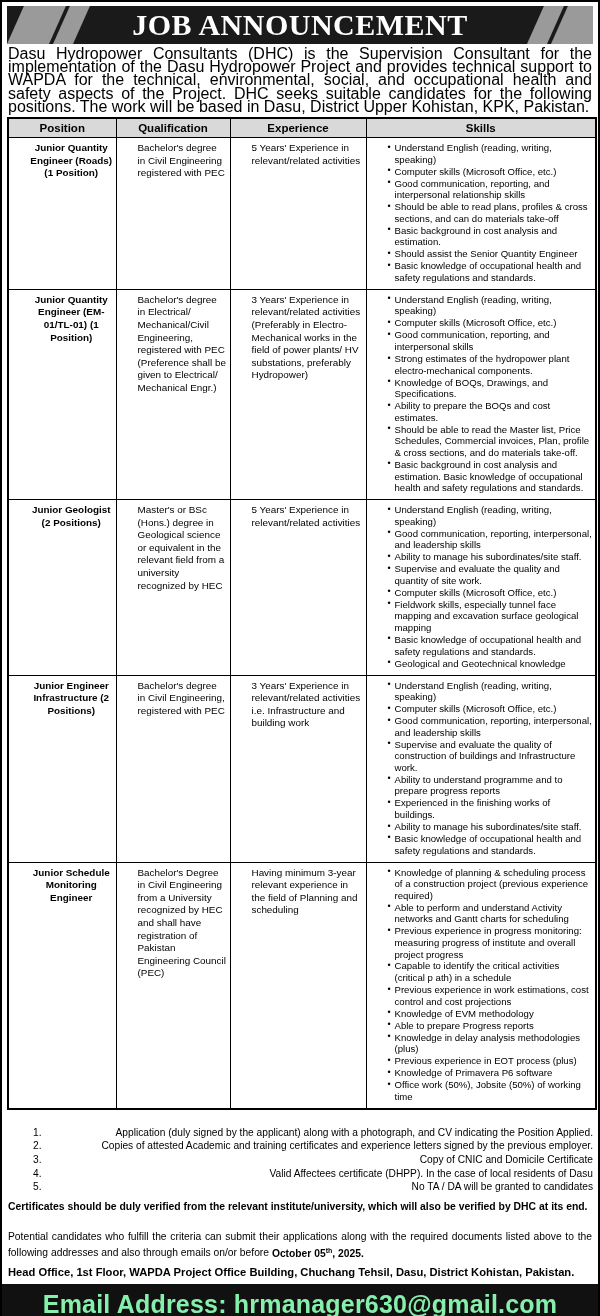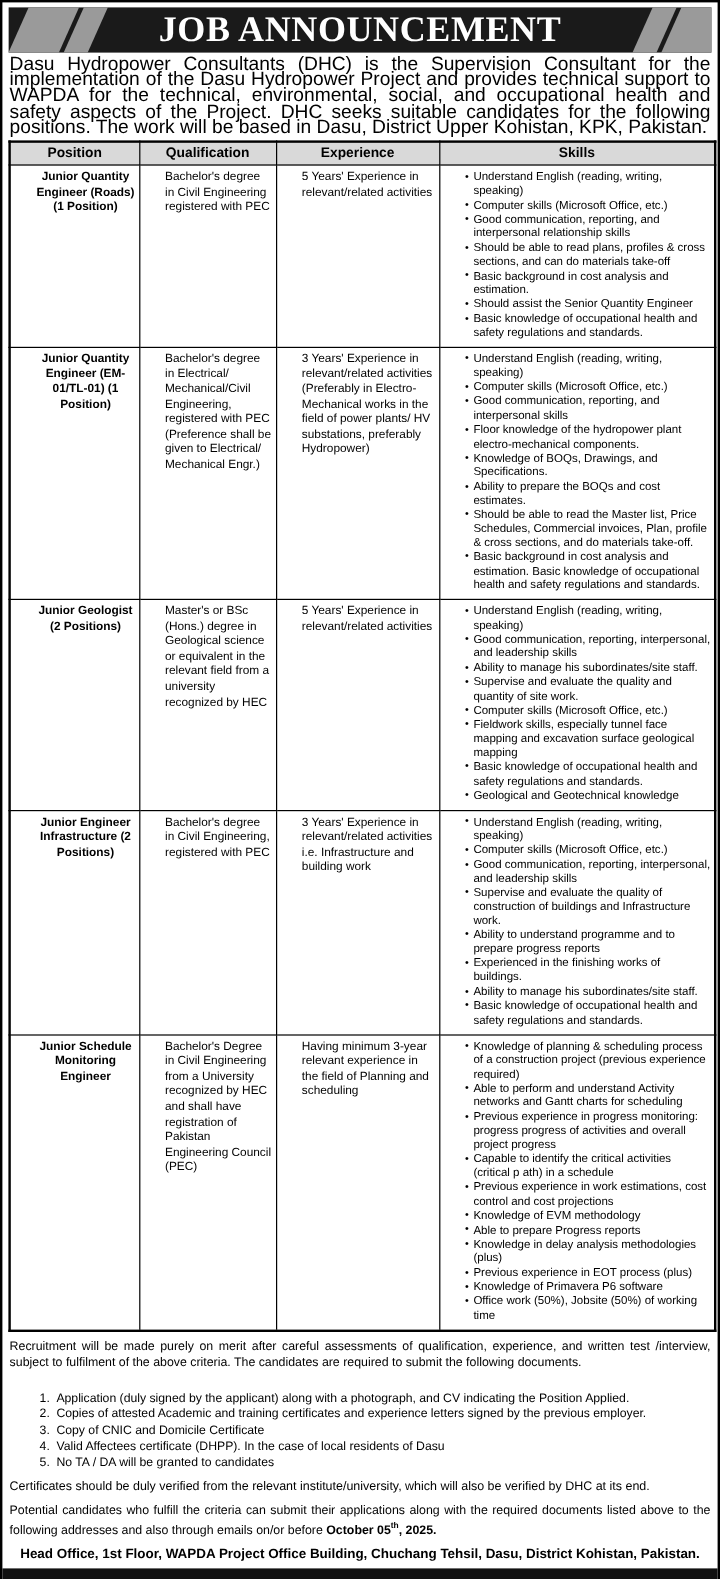--- a/index.html
+++ b/index.html
@@ -146,43 +146,43 @@
     font-size: 10.3px;
     line-height: 13.4px;
     text-align: justify;
     margin: 0 1px 6px 1px;
   }
   ol.docs {
     margin: 16px 0 6px 26px;
     padding: 0;
     list-style: none;
     counter-reset: d;
+    text-align: right;
   }
   ol.docs li {
     counter-increment: d;
     font-size: 10.2px;
     line-height: 13.6px;
     position: relative;
     padding-left: 14px;
   }
   ol.docs li::before {
     content: counter(d) ".";
     position: absolute;
     left: 0;
   }
   p.bold-note {
     font-size: 10.4px;
-    font-weight: normal;
+    font-weight: bold;
     line-height: 14px;
-    margin: 2px 1px 6px 1px;
+    margin: 2px 1px 16px 1px;
   }
   p.address {
     font-size: 11.2px;
     font-weight: bold;
-    text-align: center;
     margin: 5px 1px 6px 1px;
   }
   .deadline { font-weight: bold; }
   .deadline sup { font-size: 7px; vertical-align: super; }
 
   .email-bar {
     background: #111111;
     color: #86efac;
     text-align: center;
     font-size: 25px;
@@ -242,21 +242,21 @@
         </tr>
         <tr>
           <td class="pos">Junior Quantity Engineer (EM-01/TL-01) (1 Position)</td>
           <td class="qual">Bachelor's degree in Electrical/ Mechanical/Civil Engineering, registered with PEC (Preference shall be given to Electrical/ Mechanical Engr.)</td>
           <td class="exp">3 Years' Experience in relevant/related activities (Preferably in Electro-Mechanical works in the field of power plants/ HV substations, preferably Hydropower)</td>
           <td>
             <ul class="skills">
               <li>Understand English (reading, writing, speaking)</li>
               <li>Computer skills (Microsoft Office, etc.)</li>
               <li>Good communication, reporting, and interpersonal skills</li>
-              <li>Floor knowledge of the hydropower plant electro-mechanical components.</li>
+              <li>Strong estimates of the hydropower plant electro-mechanical components.</li>
               <li>Knowledge of BOQs, Drawings, and Specifications.</li>
               <li>Ability to prepare the BOQs and cost estimates.</li>
               <li>Should be able to read the Master list, Price Schedules, Commercial invoices, Plan, profile &amp; cross sections, and do materials take-off.</li>
               <li>Basic background in cost analysis and estimation. Basic knowledge of occupational health and safety regulations and standards.</li>
             </ul>
           </td>
         </tr>
         <tr>
           <td class="pos">Junior Geologist (2 Positions)</td>
           <td class="qual">Master's or BSc (Hons.) degree in Geological science or equivalent in the relevant field from a university recognized by HEC</td>
@@ -292,37 +292,36 @@
           </td>
         </tr>
         <tr>
           <td class="pos">Junior Schedule Monitoring Engineer</td>
           <td class="qual">Bachelor's Degree in Civil Engineering from a University recognized by HEC and shall have registration of Pakistan Engineering Council (PEC)</td>
           <td class="exp">Having minimum 3-year relevant experience in the field of Planning and scheduling</td>
           <td>
             <ul class="skills">
               <li>Knowledge of planning &amp; scheduling process of a construction project (previous experience required)</li>
               <li>Able to perform and understand Activity networks and Gantt charts for scheduling</li>
-              <li>Previous experience in progress monitoring: progress progress of activities and overall project progress</li>
+              <li>Previous experience in progress monitoring: measuring progress of institute and overall project progress</li>
               <li>Capable to identify the critical activities (critical p ath) in a schedule</li>
               <li>Previous experience in work estimations, cost control and cost projections</li>
               <li>Knowledge of EVM methodology</li>
               <li>Able to prepare Progress reports</li>
               <li>Knowledge in delay analysis methodologies (plus)</li>
               <li>Previous experience in EOT process (plus)</li>
               <li>Knowledge of Primavera P6 software</li>
               <li>Office work (50%), Jobsite (50%) of working time</li>
             </ul>
           </td>
         </tr>
       </tbody>
   </table>
 
   <div class="foot">
-    <p class="para">Recruitment will be made purely on merit after careful assessments of qualification, experience, and written test /interview, subject to fulfilment of the above criteria. The candidates are required to submit the following documents.</p>
     <ol class="docs">
         <li>Application (duly signed by the applicant) along with a photograph, and CV indicating the Position Applied.</li>
         <li>Copies of attested Academic and training certificates and experience letters signed by the previous employer.</li>
         <li>Copy of CNIC and Domicile Certificate</li>
         <li>Valid Affectees certificate (DHPP). In the case of local residents of Dasu</li>
         <li>No TA / DA will be granted to candidates</li>
       </ol>
     <p class="bold-note">Certificates should be duly verified from the relevant institute/university, which will also be verified by DHC at its end.</p>
     <p class="para">
       <span>Potential candidates who fulfill the criteria can submit their applications along with the required documents listed above to the following addresses and also through emails on/or before </span><span class="deadline"><span>October 05</span><sup>th</sup><span>, 2025.</span></span>

